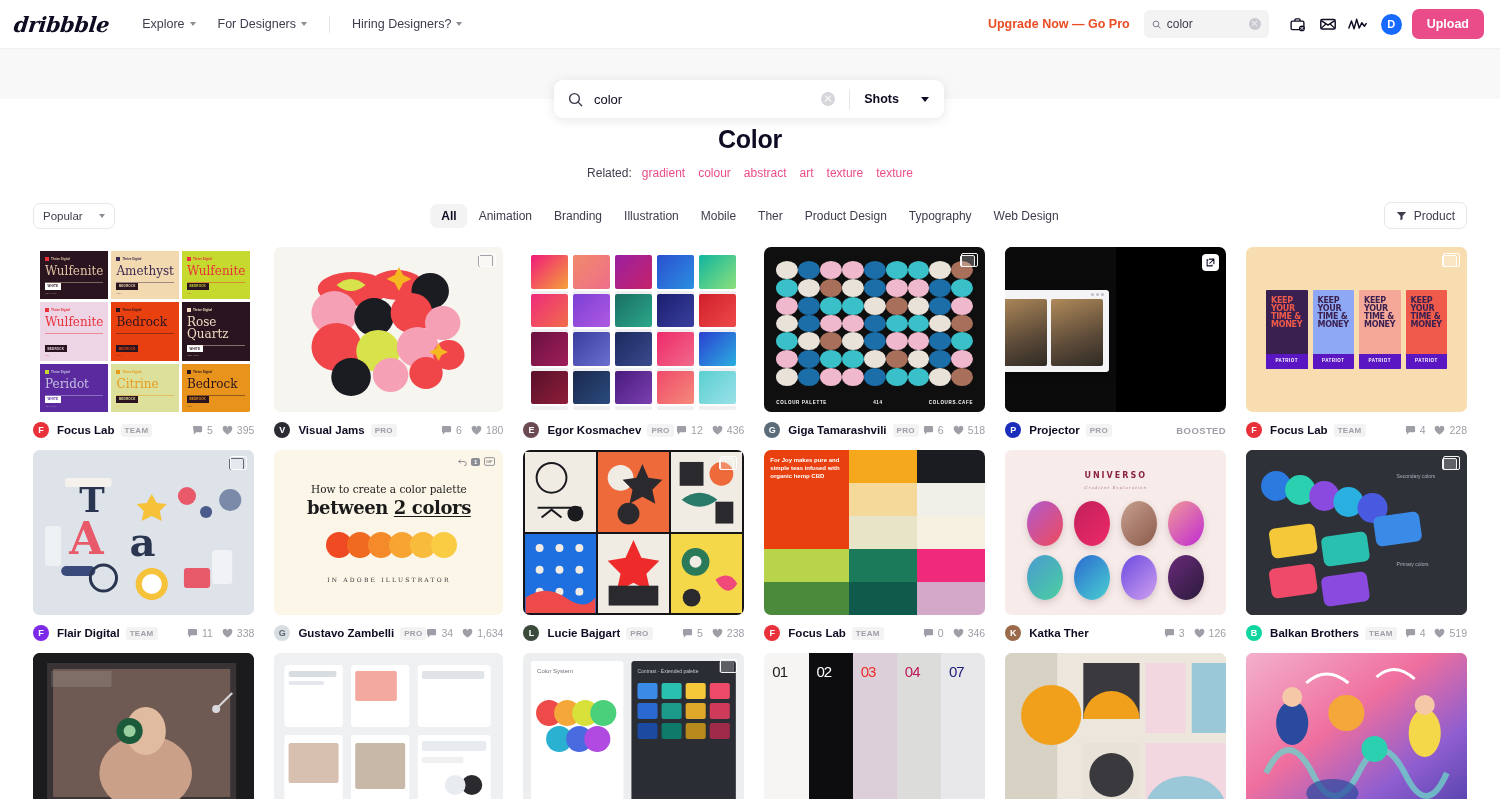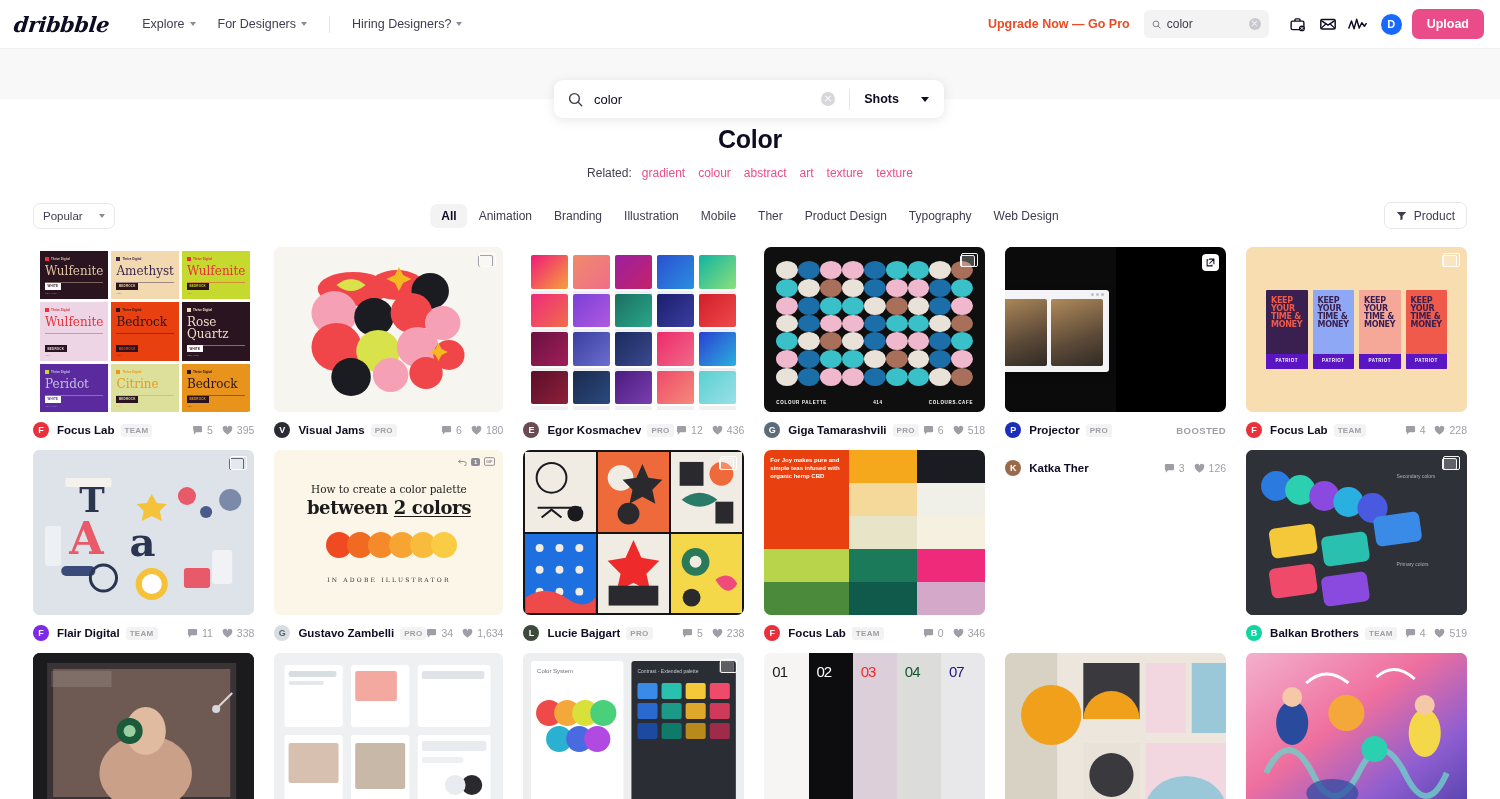--- a/index.html
+++ b/index.html
@@ -1180,20 +1180,36 @@
           <svg width="11" height="11" viewBox="0 0 12 12">
               <path d="M6 10.6S.8 7.4.8 4.2A2.6 2.6 0 0 1 6 3.1a2.6 2.6 0 0 1 5.2 1.1C11.2 7.4 6 10.6 6 10.6z" fill="#9e9ea7"></path>
             </svg>
           <span>346</span>
         </span>
       </div>
     </div>
   </div>
 
   <div class="card">
+    <div class="thumb">
+      <div class="universo-card">
+        <div class="uni-title">UNIVERSO</div>
+        <div class="uni-sub">Gradient Exploration</div>
+        <div class="uni-grid">
+          <i class="uni-circ" style="background:linear-gradient(135deg,#b05ad0,#ef4a5a)"></i>
+          <i class="uni-circ" style="background:linear-gradient(135deg,#c01f5a,#ef2a6a)"></i>
+          <i class="uni-circ" style="background:linear-gradient(135deg,#c8a090,#8a5a4a)"></i>
+          <i class="uni-circ" style="background:linear-gradient(135deg,#f09a9a,#c02ad0)"></i>
+          <i class="uni-circ" style="background:linear-gradient(135deg,#4a9ad0,#4ad0a0)"></i>
+          <i class="uni-circ" style="background:linear-gradient(135deg,#2a6ad0,#4ad0d0)"></i>
+          <i class="uni-circ" style="background:linear-gradient(135deg,#6a4ae0,#d0a0f0)"></i>
+          <i class="uni-circ" style="background:linear-gradient(135deg,#6a2a7a,#2a1b3a)"></i>
+        </div>
+      </div>
+    </div>
     <div class="meta">
       <div class="meta-avatar" style="background:#9a6a4a">K</div>
       <div class="meta-name">Katka Ther</div>
       <div class="stats">
         <span class="stat">
           <svg width="11" height="11" viewBox="0 0 12 12">
               <path d="M1 2.2A1.2 1.2 0 0 1 2.2 1h7.6A1.2 1.2 0 0 1 11 2.2v4.6A1.2 1.2 0 0 1 9.8 8H4.5L2 10.6V8A1.2 1.2 0 0 1 1 6.8z" fill="#9e9ea7"></path>
             </svg>
           <span>3</span>
         </span>
@@ -1346,21 +1362,21 @@
         </div>
         <div class="num-col" style="background:#0d0d0f">
           <div class="num-big" style="color:#fff">02</div>
 
         </div>
         <div class="num-col" style="background:#ddcfda">
           <div class="num-big" style="color:#ef2a2a">03</div>
 
         </div>
         <div class="num-col" style="background:#dcdcda">
-          <div class="num-big" style="color:#14532d">04</div>
+          <div class="num-big" style="color:#be185d">04</div>
 
         </div>
         <div class="num-col" style="background:#e8e8ea">
           <div class="num-big" style="color:#1b1b7a">07</div>
 
         </div>
       </div>
     </div>
   </div>
 

